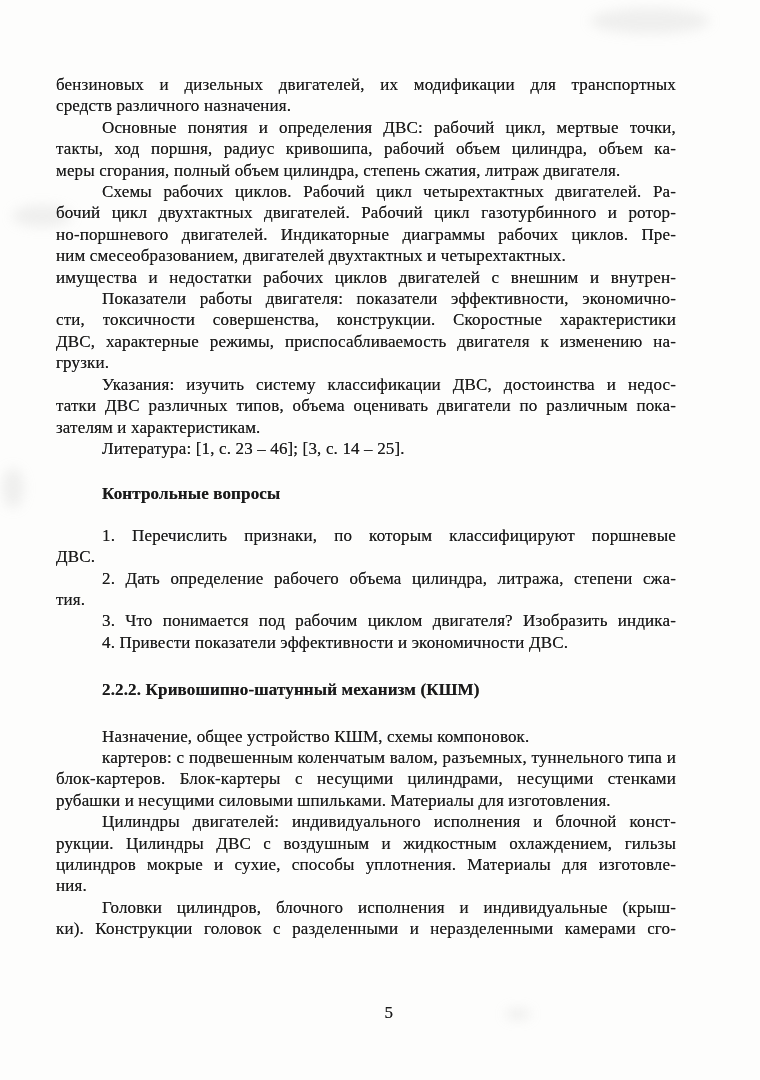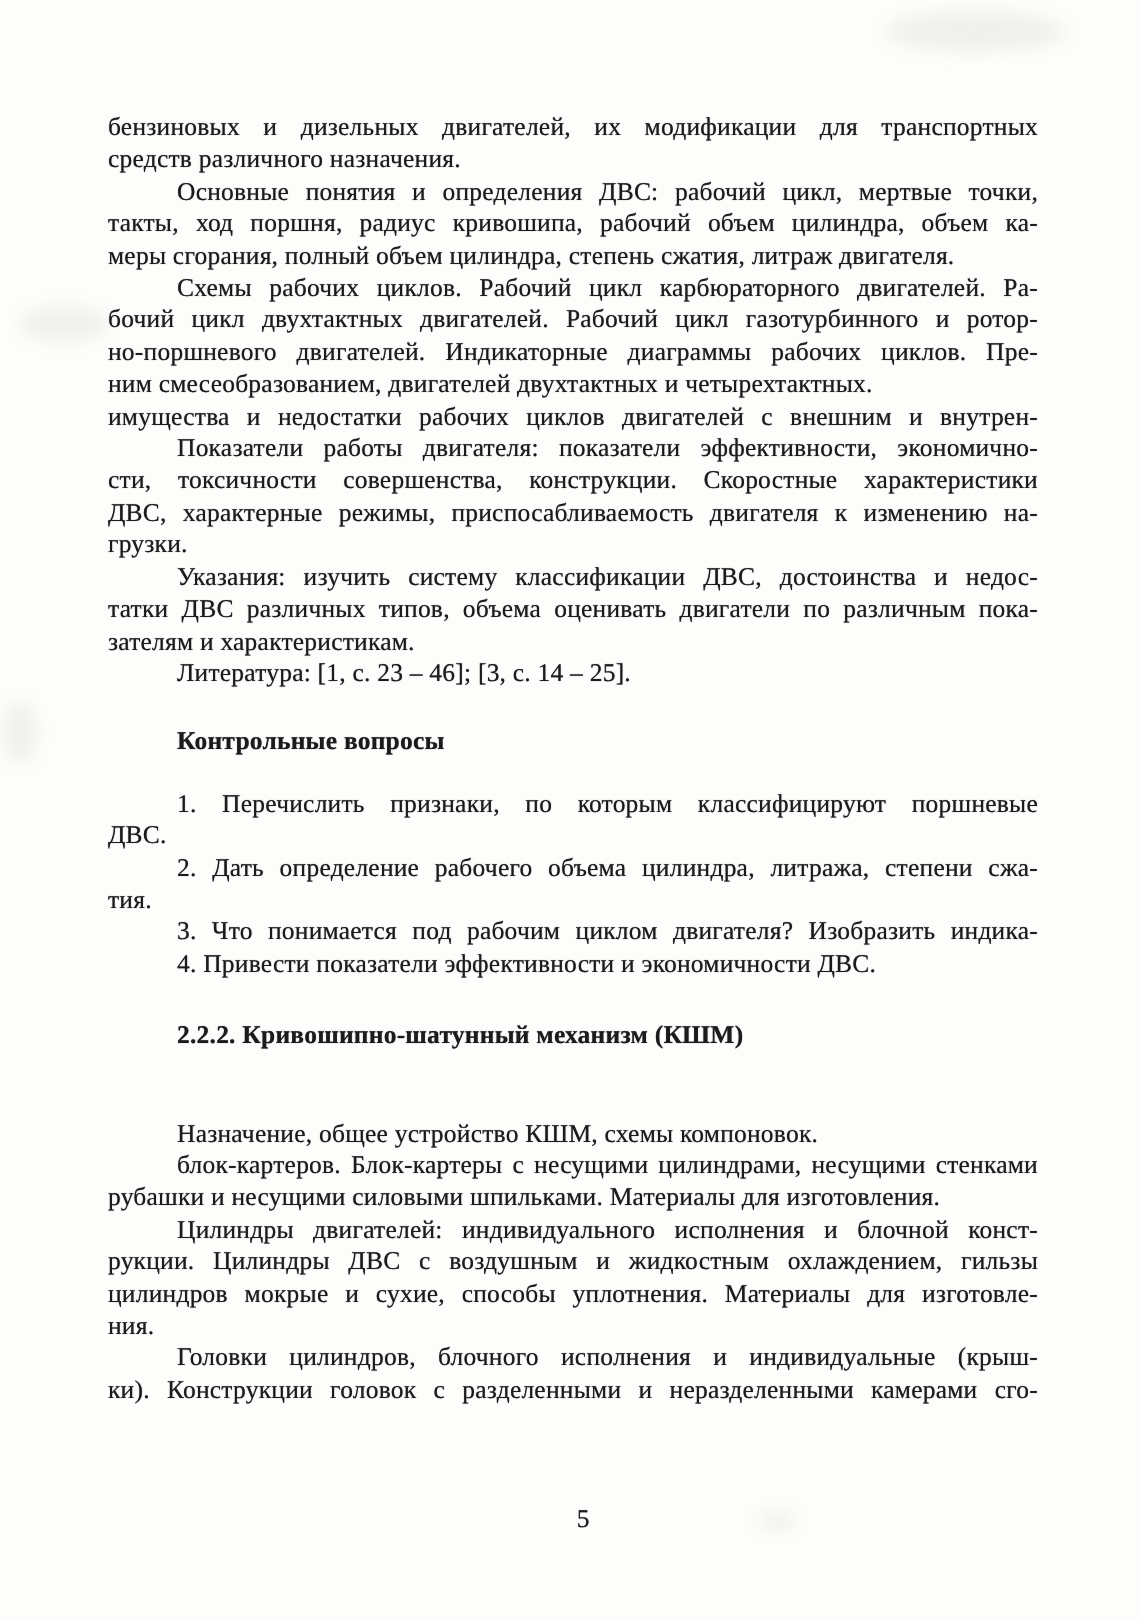--- a/index.html
+++ b/index.html
@@ -24,42 +24,42 @@
     border-radius: 50%;
     pointer-events: none;
   }
   .smudge.s1 { left: 590px; top: 8px;  width: 120px; height: 26px; }
   .smudge.s2 { left: 12px;  top: 205px; width: 60px;  height: 22px; }
   .smudge.s3 { left: 2px;   top: 468px; width: 22px;  height: 40px; }
   .smudge.s4 { left: 505px; top: 1008px; width: 26px; height: 12px; }
 
   #text-column {
     position: absolute;
-    left: 72px;
+    left: 56px;
     top: 74px;
     width: 620px;
   }
   .block { margin: 0; }
   .line {
     font-size: 17px;
     line-height: 21.4px;
     text-align: justify;
     text-align-last: justify;
     letter-spacing: 0.15px;
     text-shadow: 0 0 0.6px rgba(30,30,30,0.75);
     white-space: normal;
   }
   .line.end { text-align-last: left; }
   .block.indent .line:first-child { padding-left: 46px; }
   .block.h1 .line, .block.h2 .line {
     font-weight: 700;
     text-align-last: left;
   }
   .block.h1 { margin: 24px 0 20px 0; }
-  .block.h2 { margin: 26px 0 44px 0; }
+  .block.h2 { margin: 26px 0 25px 0; }
   .line i { font-style: italic; }
 
   #page-number {
     position: absolute;
     left: 0;
     top: 1003px;
     width: 100%;
     text-align: center;
     font-size: 17px;
     letter-spacing: 0.5px;
@@ -80,21 +80,21 @@
       <div class="block p">
         <div class="line">бензиновых и дизельных двигателей, их модификации для транспортных</div>
         <div class="line end">средств различного назначения.</div>
       </div>
       <div class="block p indent">
         <div class="line">Основные понятия и определения ДВС: рабочий цикл, мертвые точки,</div>
         <div class="line">такты, ход поршня, радиус кривошипа, рабочий объем цилиндра, объем ка-</div>
         <div class="line end">меры сгорания, полный объем цилиндра, степень сжатия, литраж двигателя.</div>
       </div>
       <div class="block p indent">
-        <div class="line">Схемы рабочих циклов. Рабочий цикл карбюраторного двигателей. Ра-</div>
+        <div class="line">Схемы рабочих циклов. Рабочий цикл четырехтактных двигателей. Ра-</div>
         <div class="line">бочий цикл двухтактных двигателей. Рабочий цикл газотурбинного и ротор-</div>
         <div class="line">но-поршневого двигателей. Индикаторные диаграммы рабочих циклов. Пре-</div>
         <div class="line end">ним смесеобразованием, двигателей двухтактных и четырехтактных.</div>
         <div class="line">имущества и недостатки рабочих циклов двигателей с внешним и внутрен-</div>
       </div>
       <div class="block p indent">
         <div class="line">Показатели работы двигателя: показатели эффективности, экономично-</div>
         <div class="line">сти, токсичности совершенства, конструкции. Скоростные характеристики</div>
         <div class="line">ДВС, характерные режимы, приспосабливаемость двигателя к изменению на-</div>
         <div class="line end">грузки.</div>
@@ -124,20 +124,21 @@
       <div class="block p indent">
         <div class="line end">4. Привести показатели эффективности и экономичности ДВС.</div>
       </div>
       <div class="block h2 indent">
         <div class="line end">2.2.2. Кривошипно-шатунный механизм (КШМ)</div>
       </div>
       <div class="block p indent">
         <div class="line end">Назначение, общее устройство КШМ, схемы компоновок.</div>
       </div>
       <div class="block p indent">
+        <div class="line">картеров: с подвешенным коленчатым валом, разъемных, туннельного типа и</div>
         <div class="line">блок-картеров. Блок-картеры с несущими цилиндрами, несущими стенками</div>
         <div class="line end">рубашки и несущими силовыми шпильками. Материалы для изготовления.</div>
       </div>
       <div class="block p indent">
         <div class="line">Цилиндры двигателей: индивидуального исполнения и блочной конст-</div>
         <div class="line">рукции. Цилиндры ДВС с воздушным и жидкостным охлаждением, гильзы</div>
         <div class="line">цилиндров мокрые и сухие, способы уплотнения. Материалы для изготовле-</div>
         <div class="line end">ния.</div>
       </div>
       <div class="block p indent">

